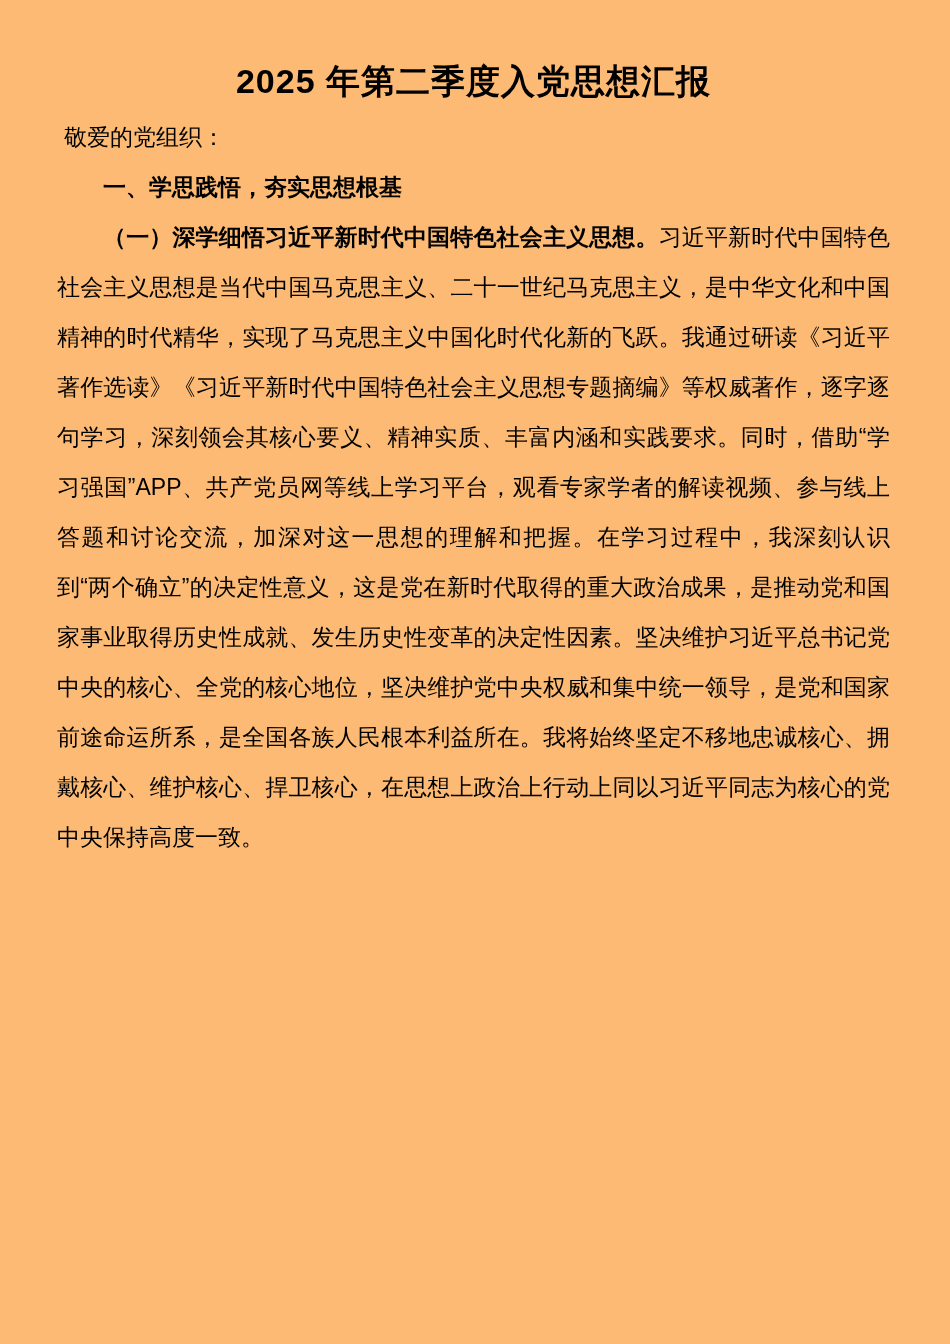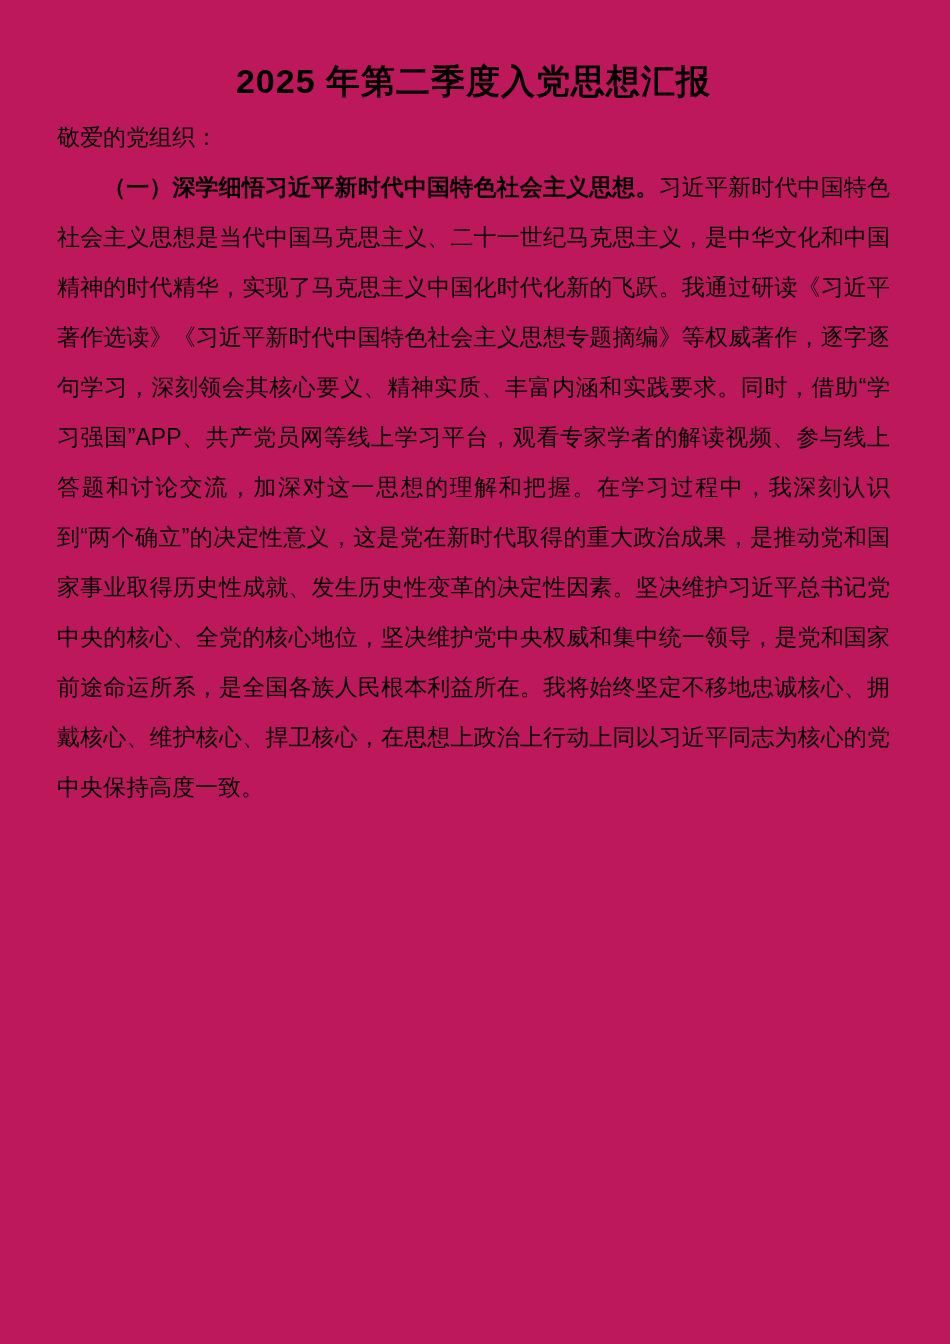--- a/index.html
+++ b/index.html
@@ -5,21 +5,21 @@
   html, body {
     margin: 0;
     padding: 0;
     background: #ffffff;
   }
   .page {
     position: relative;
     width: 950px;
     height: 1344px;
     box-sizing: border-box;
-    background: #be185d;
+    background: #fdba74;
     color: #000000;
     padding: 50px 60px 0 57px;
     overflow: hidden;
     font-family: "Liberation Sans", "DejaVu Sans", sans-serif;
   }
   .doc-title {
     margin: 0;
     font-size: 34px;
     font-weight: 700;
     line-height: 62px;
@@ -29,30 +29,32 @@
   .para {
     margin: 0;
     font-size: 23px;
     line-height: 50px;
     text-align: justify;
     text-indent: 2em;
     word-break: break-all;
   }
   .no-indent {
     text-indent: 0;
+    margin-left: 7px;
   }
   .bold {
     font-weight: 700;
   }
 </style>
 </head>
 <body>
 
 <div class="page">
   <h1 class="doc-title">2025 年第二季度入党思想汇报</h1>
 
   <p class="para no-indent">敬爱的党组织：</p>
 
 
+  <p class="para bold">一、学思践悟，夯实思想根基</p>
 
 
   <p class="para"><span class="bold">（一）深学细悟习近平新时代中国特色社会主义思想。</span><span>习近平新时代中国特色社会主义思想是当代中国马克思主义、二十一世纪马克思主义，是中华文化和中国精神的时代精华，实现了马克思主义中国化时代化新的飞跃。我通过研读《习近平著作选读》《习近平新时代中国特色社会主义思想专题摘编》等权威著作，逐字逐句学习，深刻领会其核心要义、精神实质、丰富内涵和实践要求。同时，借助“学习强国”APP、共产党员网等线上学习平台，观看专家学者的解读视频、参与线上答题和讨论交流，加深对这一思想的理解和把握。在学习过程中，我深刻认识到“两个确立”的决定性意义，这是党在新时代取得的重大政治成果，是推动党和国家事业取得历史性成就、发生历史性变革的决定性因素。坚决维护习近平总书记党中央的核心、全党的核心地位，坚决维护党中央权威和集中统一领导，是党和国家前途命运所系，是全国各族人民根本利益所在。我将始终坚定不移地忠诚核心、拥戴核心、维护核心、捍卫核心，在思想上政治上行动上同以习近平同志为核心的党中央保持高度一致。</span></p>
 </div>
 
 </body></html>

